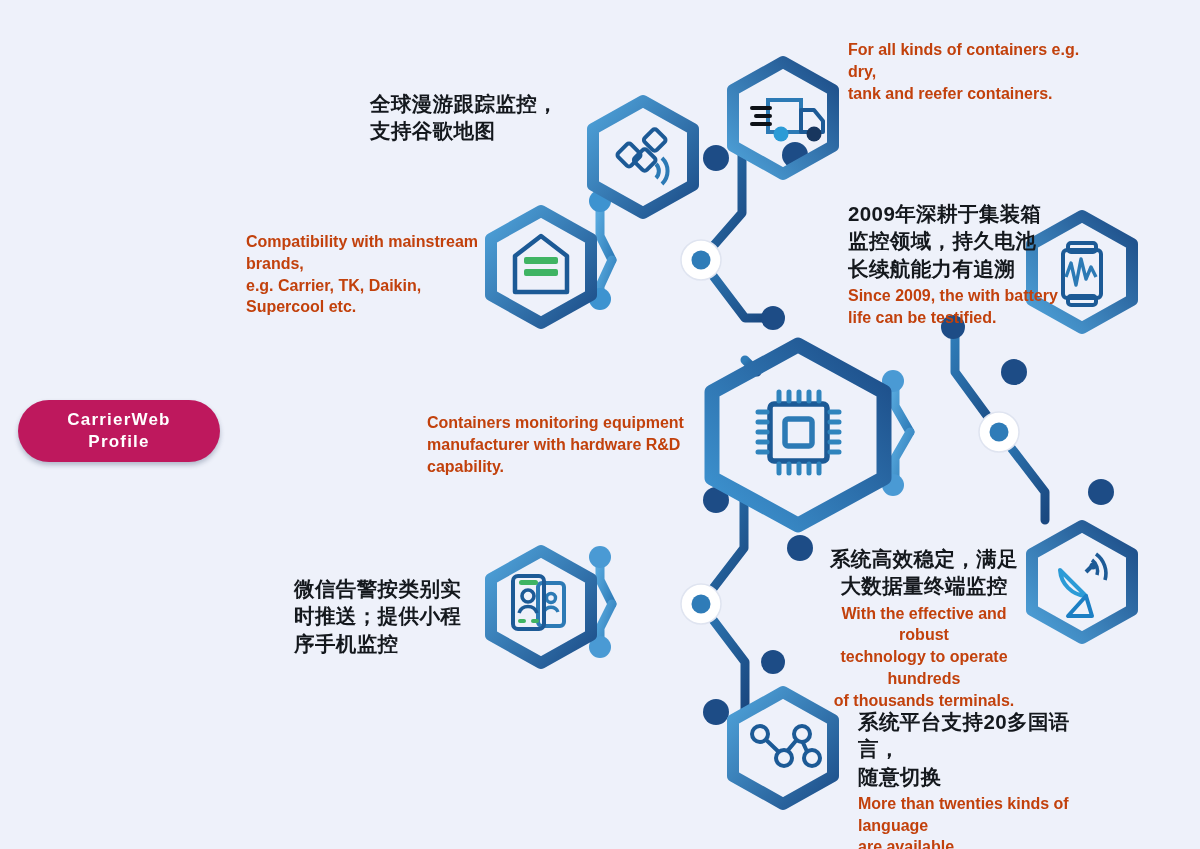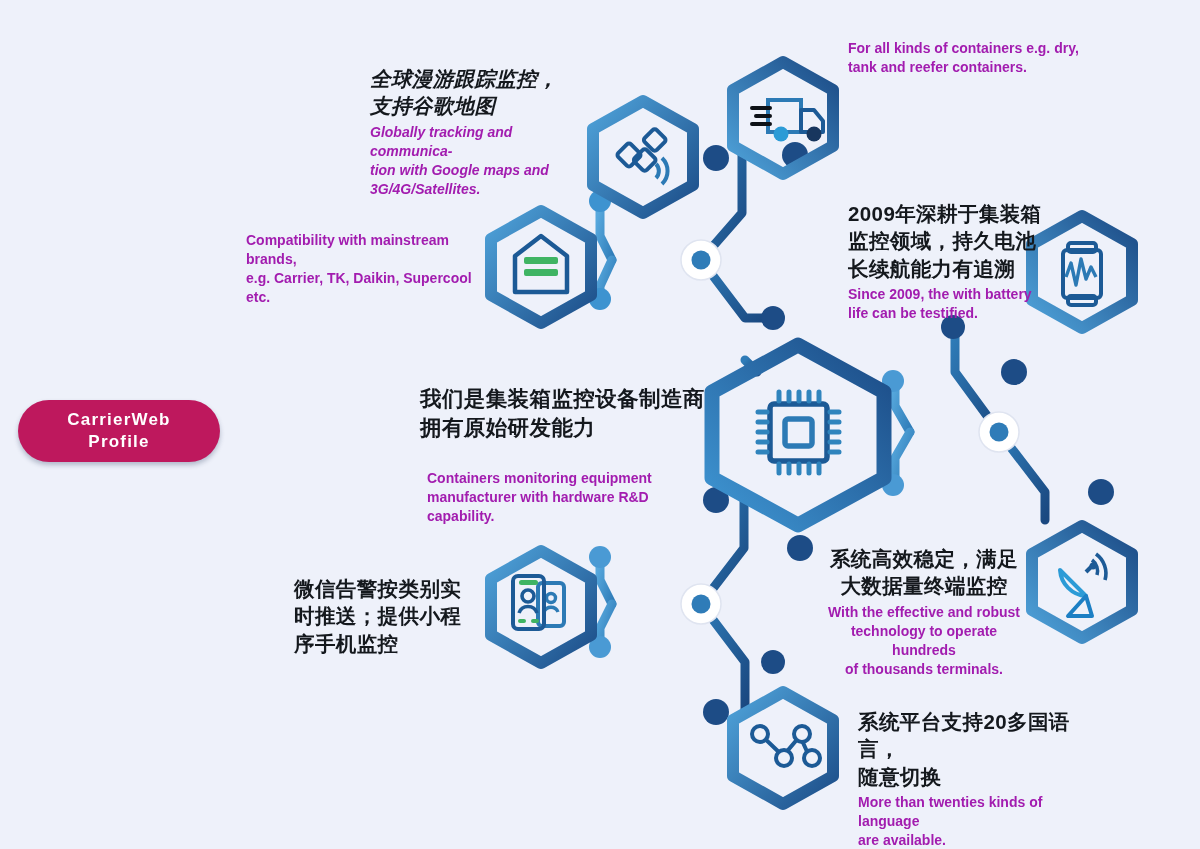--- a/index.html
+++ b/index.html
@@ -23,28 +23,28 @@
     letter-spacing:1.2px;line-height:1.32;
   }
 
   
   .tblock{position:absolute;}
   .tblock .zh{
     color:#14181d;font-weight:bold;font-size:20.5px;line-height:1.33;
     letter-spacing:.4px;white-space:pre-line;
   }
   .tblock .en{
-    color:#a21caf;font-size:14px;line-height:1.36;margin-top:3px;
+    color:#c2410c;font-size:16px;line-height:1.36;margin-top:3px;
     white-space:pre-line;font-weight:600;
   }
   .tblock.big .zh{font-size:21.5px;}
 
   
   #t-hardware{left:848px;top:36px;width:238px;}
-  #t-global  {left:370px;top:65px;width:216px;font-style:italic;}
+  #t-global  {left:370px;top:90px;width:216px;}
   #t-compat  {left:246px;top:228px;width:242px;}
   #t-since   {left:848px;top:200px;width:210px;}
   #t-maker   {left:420px;top:385px;width:290px;}
   #t-stable  {left:818px;top:545px;width:212px;text-align:center;}
   #t-wechat  {left:294px;top:575px;width:190px;}
   #t-lang    {left:858px;top:708px;width:248px;}
 
   #t-maker .en{margin-left:7px;margin-top:27px;}
 </style>
 </head>
@@ -240,23 +240,20 @@
   <div class="badge">
     <div>
       <div>CarrierWeb</div>
       <div>Profile</div>
     </div>
   </div>
 
   <div class="tblock" id="t-global">
     <div class="zh">全球漫游跟踪监控，
 支持谷歌地图</div>
-    <div class="en">Globally tracking and communica-
-tion with Google maps and
-3G/4G/Satellites.</div>
   </div>
 
   <div class="tblock" id="t-hardware">
     <div class="en">For all kinds of containers e.g. dry,
 tank and reefer containers.</div>
   </div>
 
   <div class="tblock" id="t-compat">
     <div class="en">Compatibility with mainstream brands,
 e.g. Carrier, TK, Daikin, Supercool etc.</div>
@@ -264,22 +261,20 @@
 
   <div class="tblock" id="t-since">
     <div class="zh">2009年深耕于集装箱
 监控领域，持久电池
 长续航能力有追溯</div>
     <div class="en">Since 2009, the with battery
 life can be testified.</div>
   </div>
 
   <div class="tblock big" id="t-maker">
-    <div class="zh">我们是集装箱监控设备制造商
-拥有原始研发能力</div>
     <div class="en">Containers monitoring equipment
 manufacturer with hardware R&amp;D capability.</div>
   </div>
 
   <div class="tblock" id="t-wechat">
     <div class="zh">微信告警按类别实
 时推送；提供小程
 序手机监控</div>
   </div>
 

